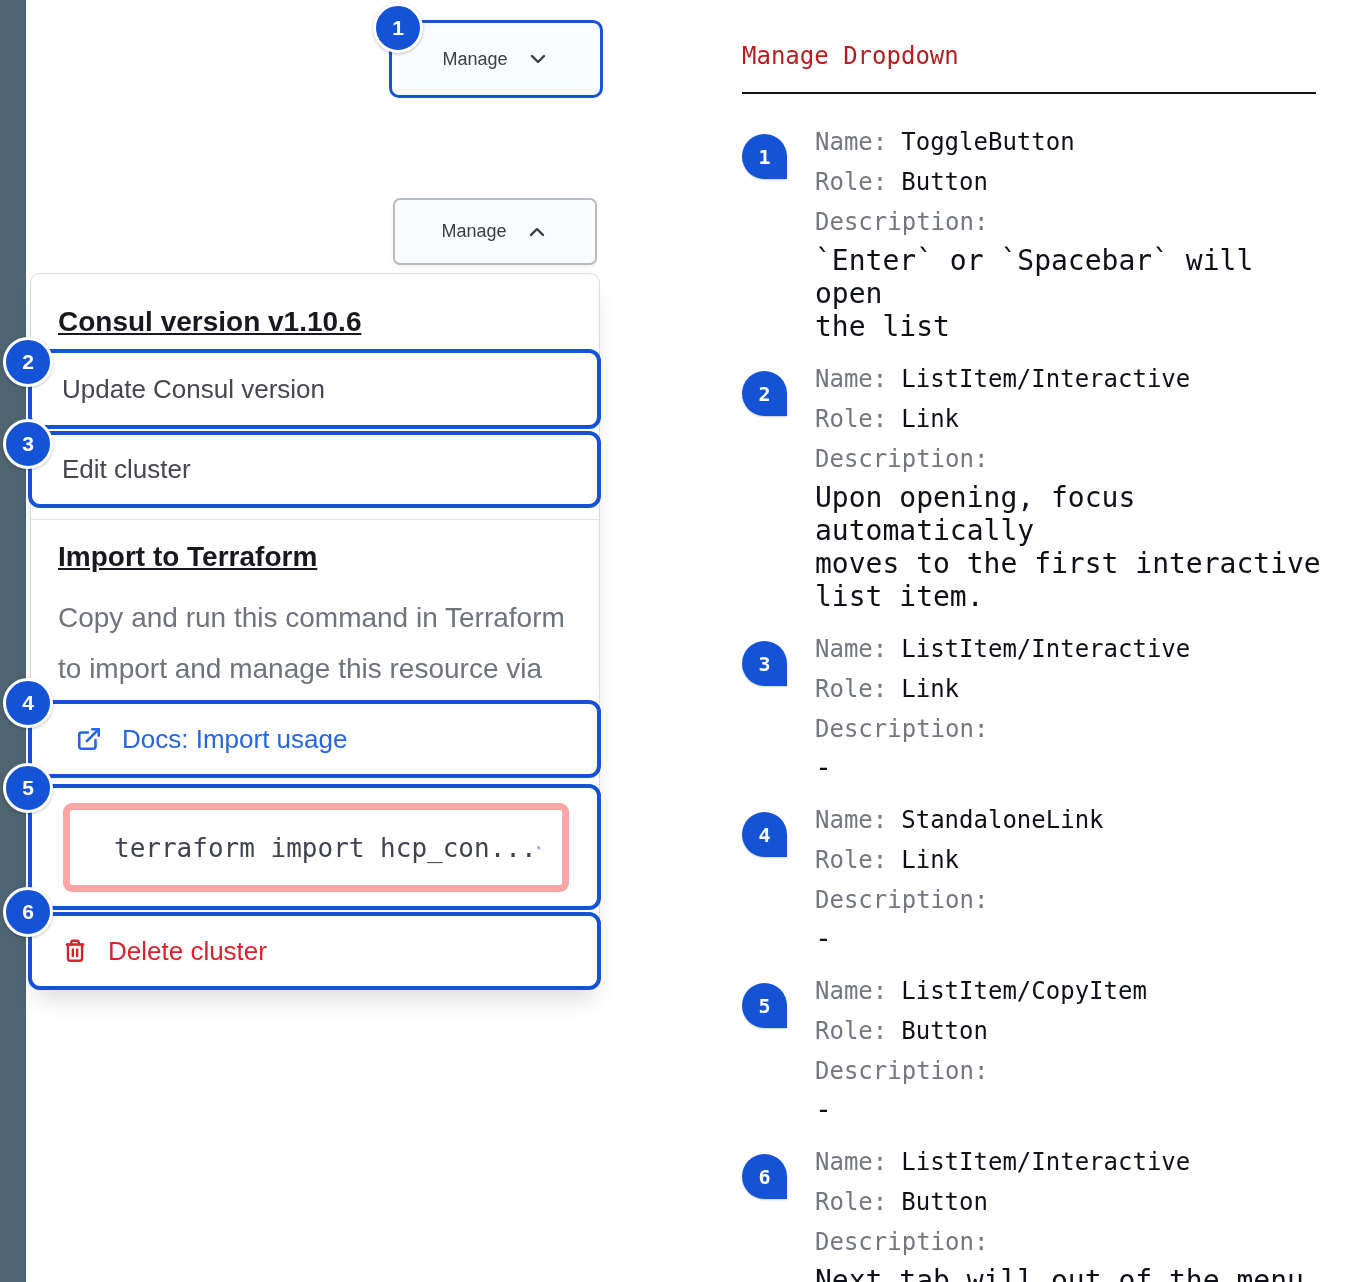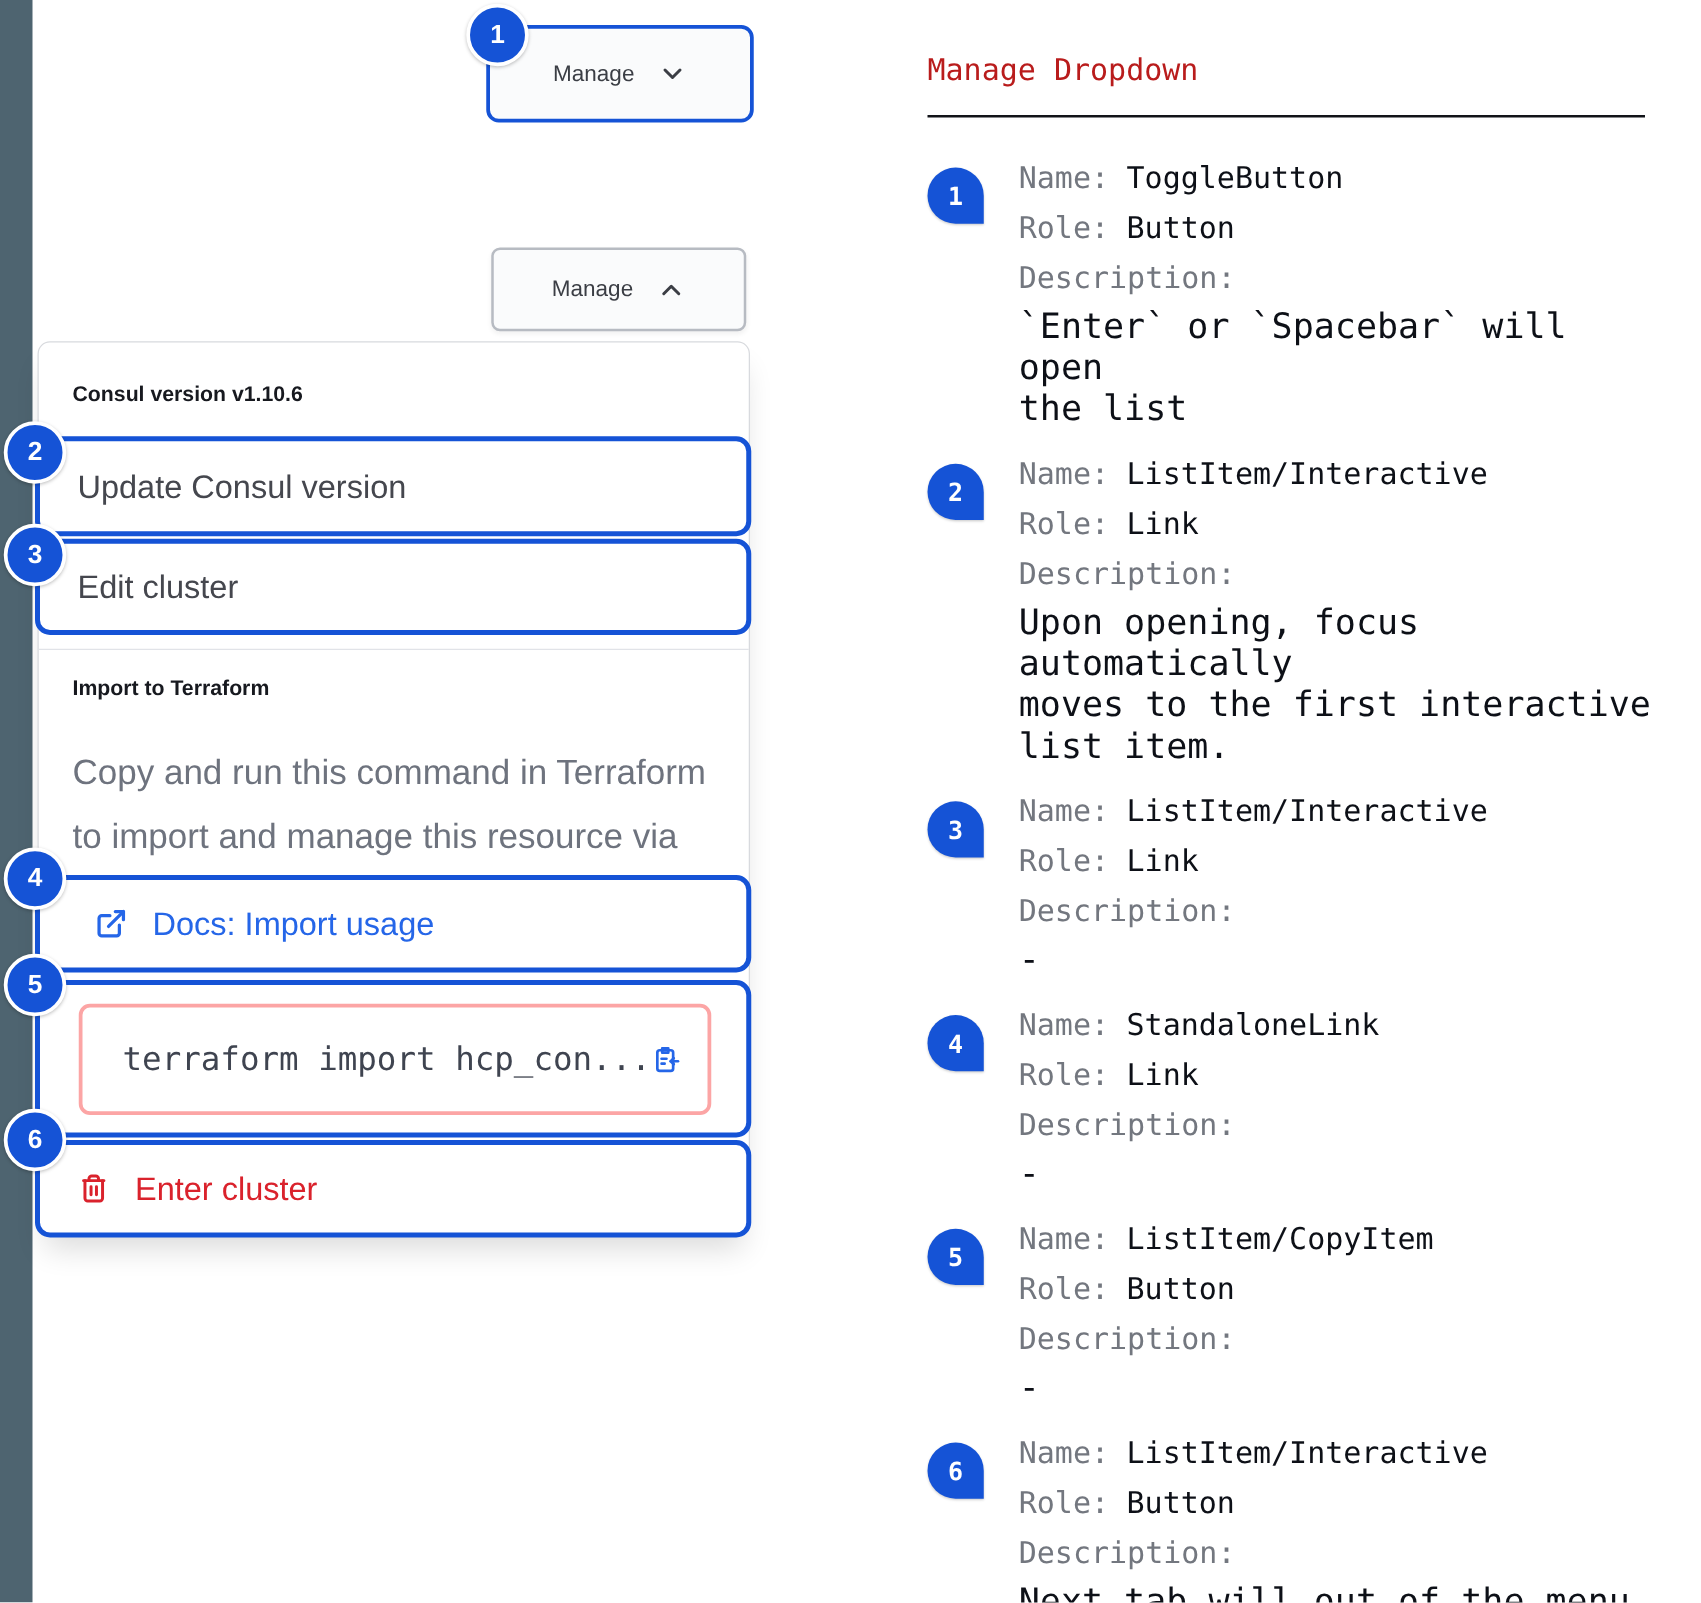--- a/index.html
+++ b/index.html
@@ -40,21 +40,21 @@
   .chev { width:24px; height:24px; stroke:#3b3e45; stroke-width:2.4; fill:none;
           stroke-linecap:round; stroke-linejoin:round; }
 
   
   .panel {
     left:30px; top:273px; width:570px; height:716px;
     background:#ffffff; border:1px solid #d8dade; border-radius:10px;
     box-shadow:0 16px 24px -6px rgba(0,0,0,.14);
     z-index:1;
   }
-  .section-header { font-size:17px; font-weight:bold; color:#17191f; z-index:5; }
+  .section-header { font-size:28px; font-weight:bold; color:#17191f; z-index:5;text-decoration:underline; }
   .h-consul { left:58px; top:306px; }
   .h-import { left:58px; top:541px; }
   .panel-divider { left:31px; top:519px; width:568px; height:1px; background:#e1e3e8; z-index:5;}
   .import-para {
     left:58px; top:592px; width:512px;
     font-size:28px; line-height:51px; color:#6e737e; white-space:pre-line; z-index:5;
   }
 
   
   .focus-box {
@@ -67,22 +67,22 @@
   .box-item4 { left:28px; top:700px; width:573px; height:78px; gap:20px;padding-left:44px; }
   .box-item5 { left:28px; top:784px; width:573px; height:126px; padding-left:0; }
   .box-item6 { left:28px; top:912px; width:573px; height:78px; gap:20px; }
 
   .link-blue { color:#2566e8; }
   .danger-red { color:#da222c; }
   .icon-24 { width:26px; height:26px; display:block; }
 
   .code-box {
     position:absolute; left:31px; top:15px; width:506px; height:89px;
-    border:3px solid #fca5a5; border-radius:9px; background:#ffffff;
-    display:flex; align-items:center; padding:0 22px 0 32px;
+    border:7px solid #fca5a5; border-radius:9px; background:#ffffff;
+    display:flex; align-items:center; padding:0 22px 0 44px;
   }
   .code-text {
     flex:1; font-family:"DejaVu Sans Mono", monospace;
     font-size:26px; color:#3f4450; white-space:nowrap;
   }
 
   
   .spec { left:742px; top:42px; width:585px; font-family:"DejaVu Sans Mono", monospace; z-index:2;}
   .spec-title { font-size:24px; color:#b91c1c; }
   .spec-hr { margin-top:22px; width:574px; height:2px; background:#111318; }
@@ -169,21 +169,21 @@
 <div class="abs badge-circle" style="left:3px; top:763px;">5</div>
 
 <div class="abs focus-box box-item6">
   <svg class="icon-24" viewBox="0 0 24 24" fill="none" stroke="#da222c" stroke-width="2.2" stroke-linecap="round" stroke-linejoin="round">
     <path d="M4.5 6h15"></path>
     <path d="M18.5 6v13a2 2 0 0 1-2 2h-9a2 2 0 0 1-2-2V6"></path>
     <path d="M8.5 6V4.5a2 2 0 0 1 2-2h3a2 2 0 0 1 2 2V6"></path>
     <line x1="10" y1="10.5" x2="10" y2="16.5"></line>
     <line x1="14" y1="10.5" x2="14" y2="16.5"></line>
   </svg>
-  <span class="danger-red">Enter cluster</span>
+  <span class="danger-red">Delete cluster</span>
 </div>
 <div class="abs badge-circle" style="left:3px; top:887px;">6</div>
 
 <div class="abs spec">
   <div class="spec-title">Manage Dropdown</div>
   <div class="spec-hr"></div>
   <div class="entries">
 
     <div class="entry">
       <div class="entry-badge-col">

